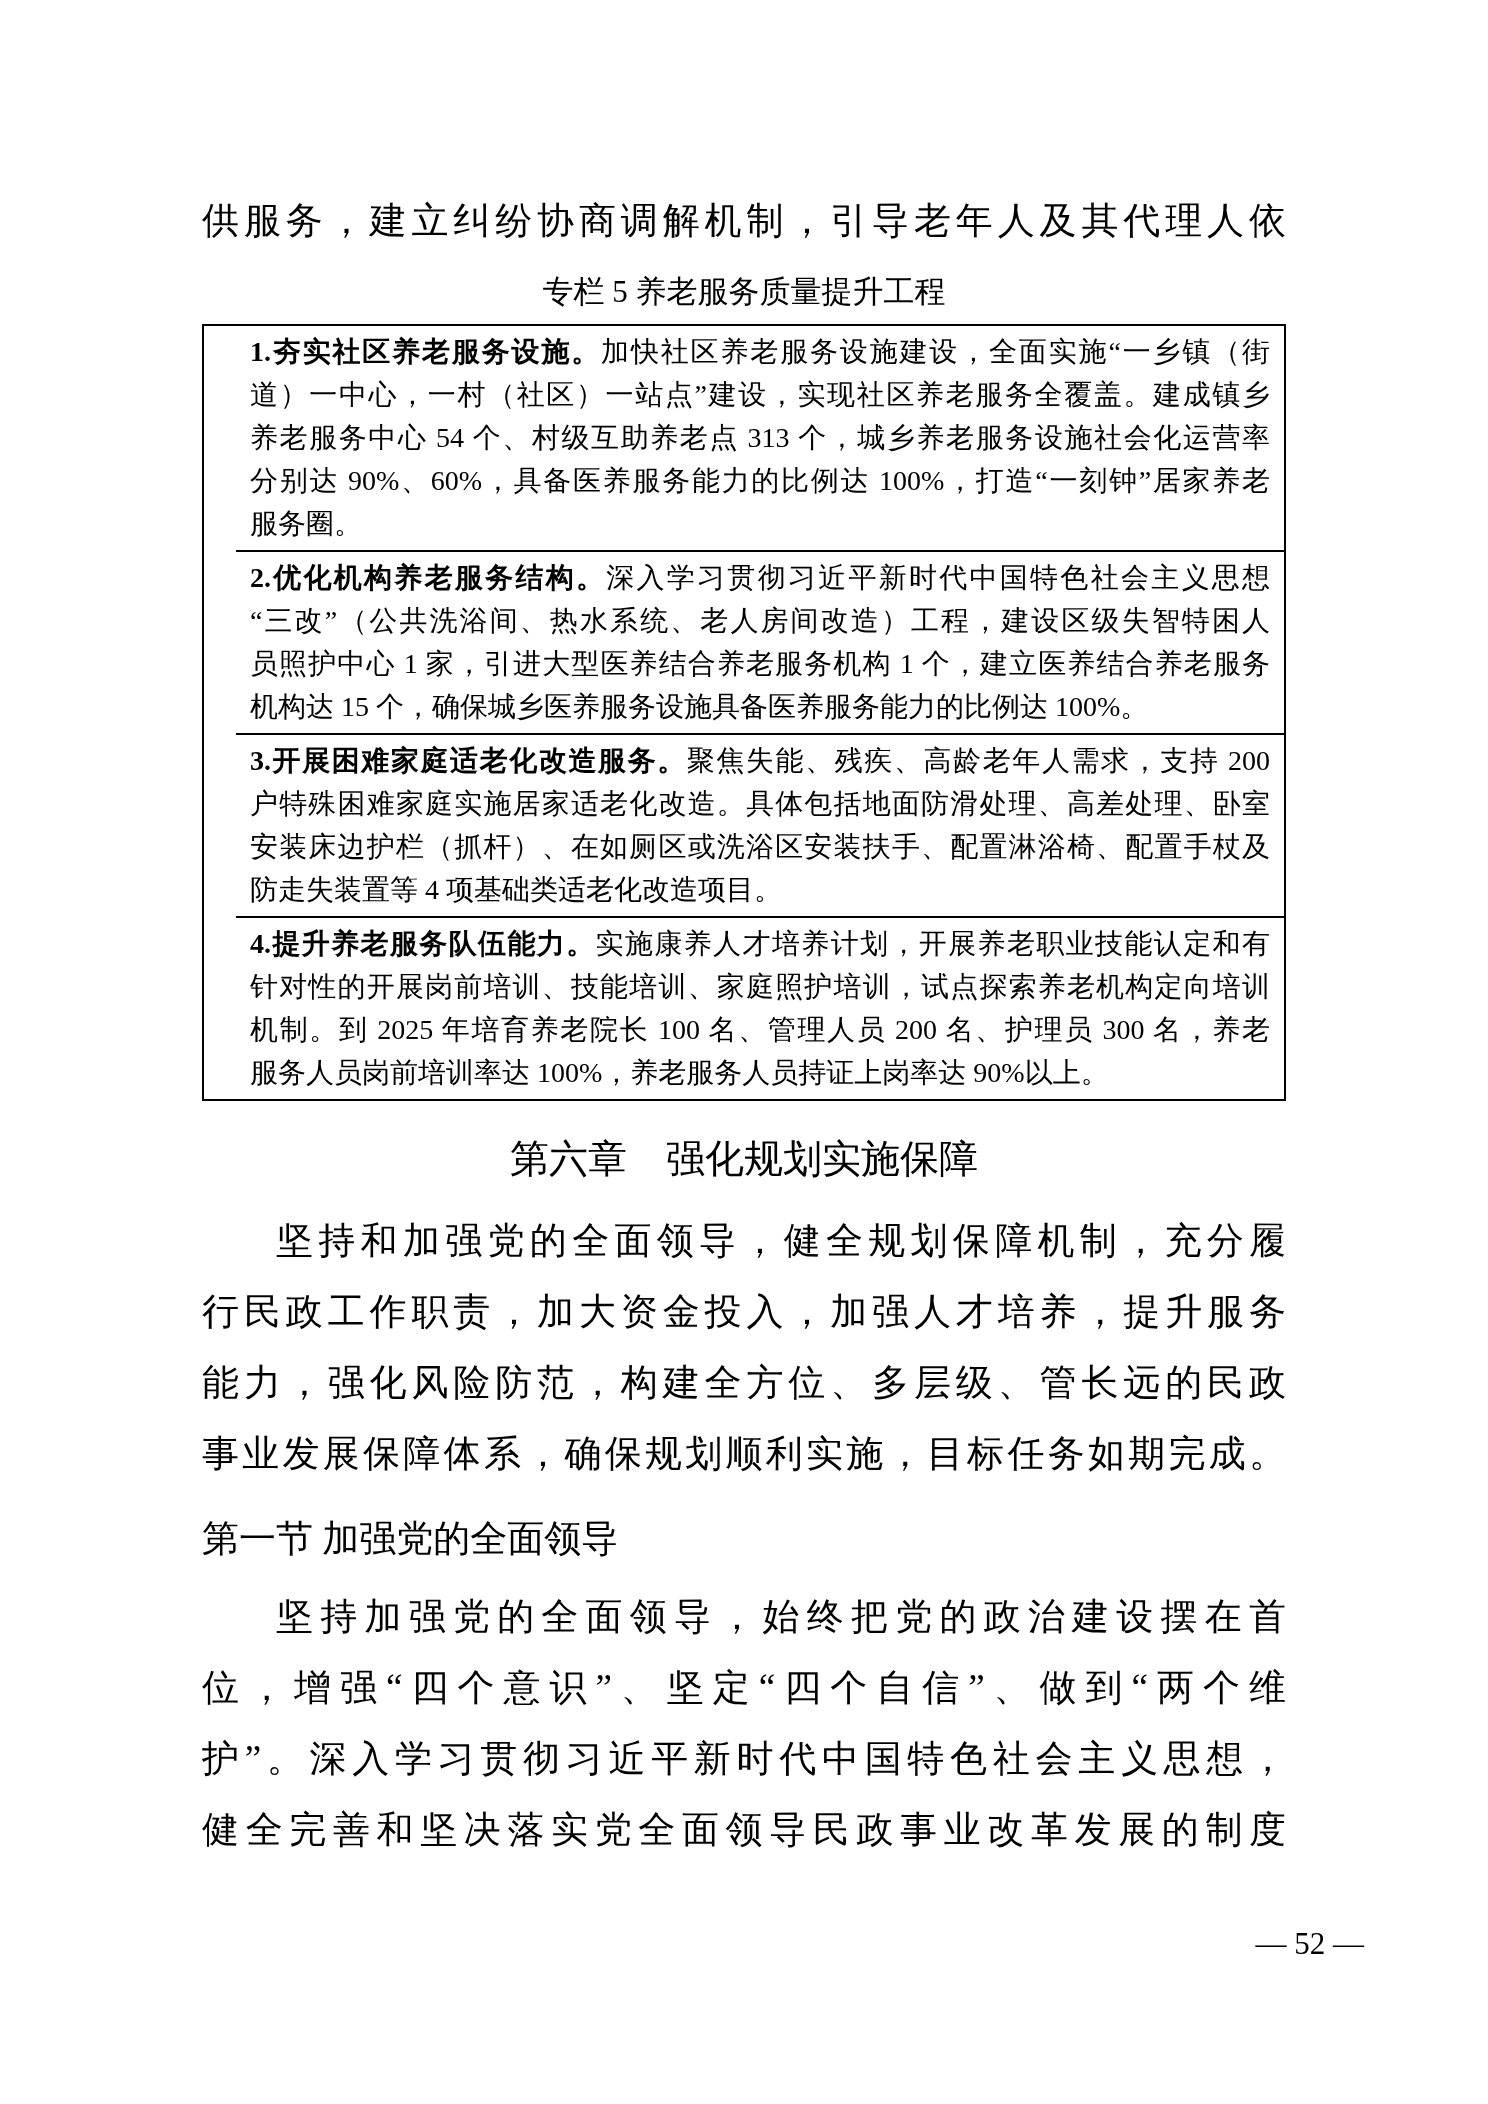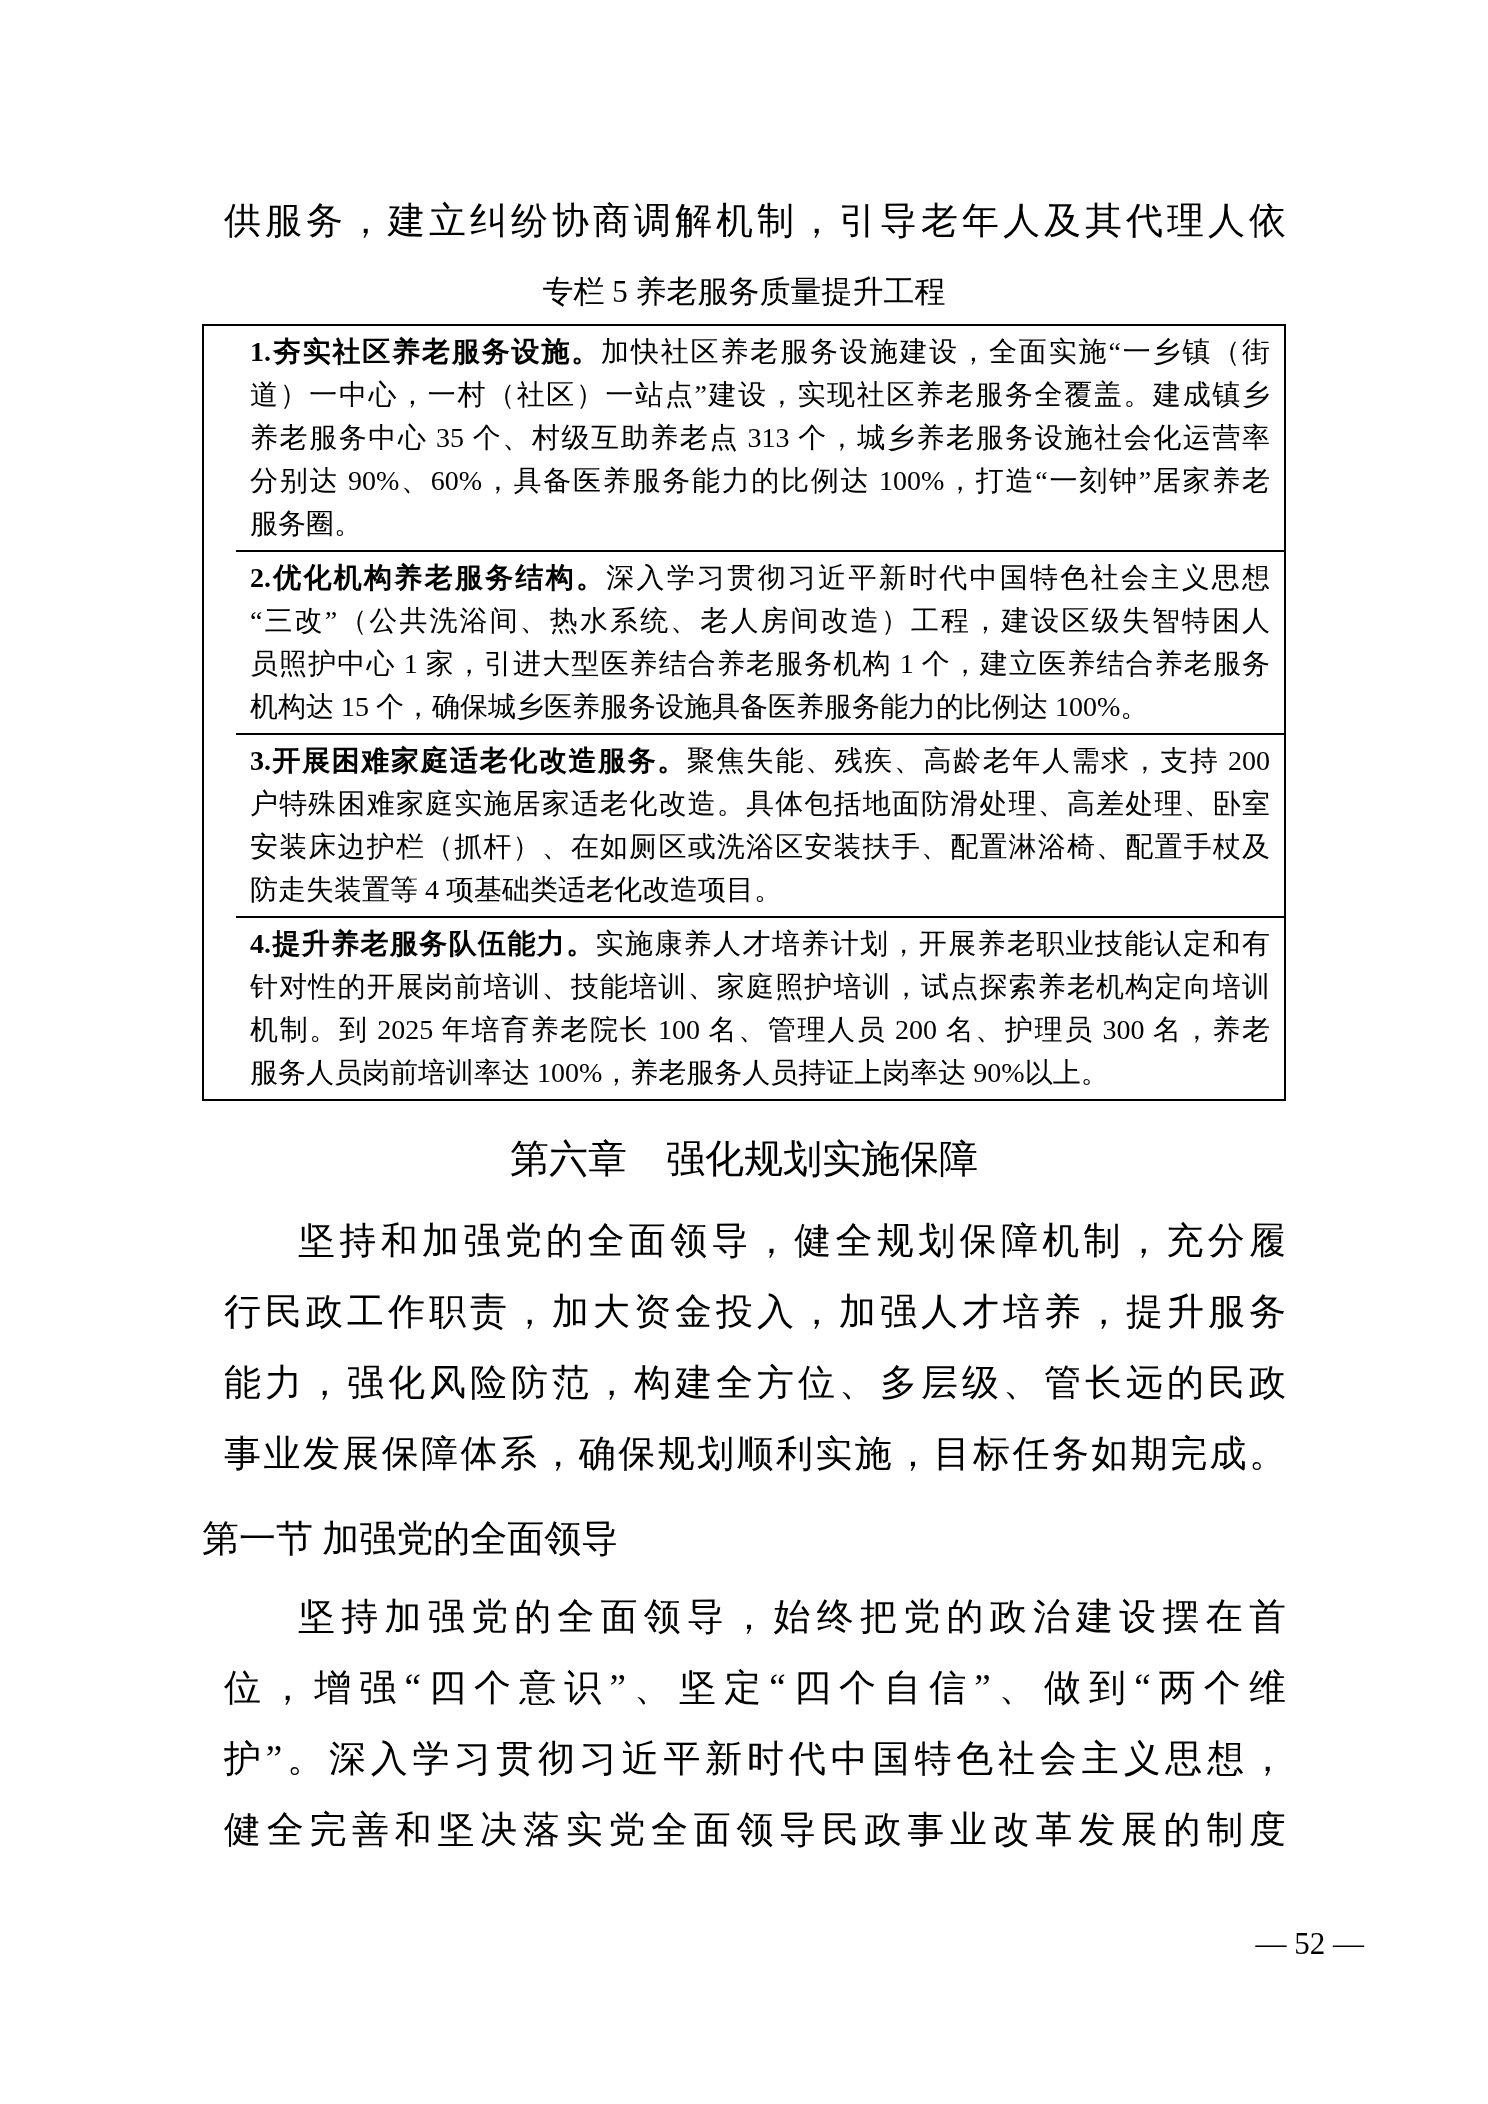--- a/index.html
+++ b/index.html
@@ -5,21 +5,21 @@
   html,body { margin:0; padding:0; background:#ffffff; }
   body {
     width:1488px; height:2104px;
     font-family:"Liberation Serif","DejaVu Serif",serif;
     color:#000;
   }
   .page { position:relative; width:1488px; height:2104px; overflow:hidden; background:#fff; }
   .content { padding:185px 202px 0 202px; }
 
   
-  .para { font-size:37px;margin-left:22px; }
+  .para { font-size:37px; }
   .para .line {
     line-height:71px;
     text-align:justify;
     text-align-last:justify;
   }
   .para .line.lastline { text-align-last:left; }
   .para .line.indent { text-indent:2em; }
 
   
   .panel-title {
@@ -75,21 +75,21 @@
       <div class="line">供服务，建立纠纷协商调解机制，引导老年人及其代理人依</div>
     </div>
 
     <div class="panel-title">专栏 5 养老服务质量提升工程</div>
 
     <div class="panel">
 
       <div class="panel-item">
         <div class="line"><span class="lead">1.夯实社区养老服务设施。</span><span>加快社区养老服务设施建设，全面实施“一乡镇（街</span></div>
         <div class="line">道）一中心，一村（社区）一站点”建设，实现社区养老服务全覆盖。建成镇乡</div>
-        <div class="line">养老服务中心 35 个、村级互助养老点 313 个，城乡养老服务设施社会化运营率</div>
+        <div class="line">养老服务中心 54 个、村级互助养老点 313 个，城乡养老服务设施社会化运营率</div>
         <div class="line">分别达 90%、60%，具备医养服务能力的比例达 100%，打造“一刻钟”居家养老</div>
         <div class="line lastline">服务圈。</div>
       </div>
 
       <div class="panel-item">
         <div class="line"><span class="lead">2.优化机构养老服务结构。</span><span>深入学习贯彻习近平新时代中国特色社会主义思想</span></div>
         <div class="line">“三改”（公共洗浴间、热水系统、老人房间改造）工程，建设区级失智特困人</div>
         <div class="line">员照护中心 1 家，引进大型医养结合养老服务机构 1 个，建立医养结合养老服务</div>
         <div class="line lastline">机构达 15 个，确保城乡医养服务设施具备医养服务能力的比例达 100%。</div>
       </div>

